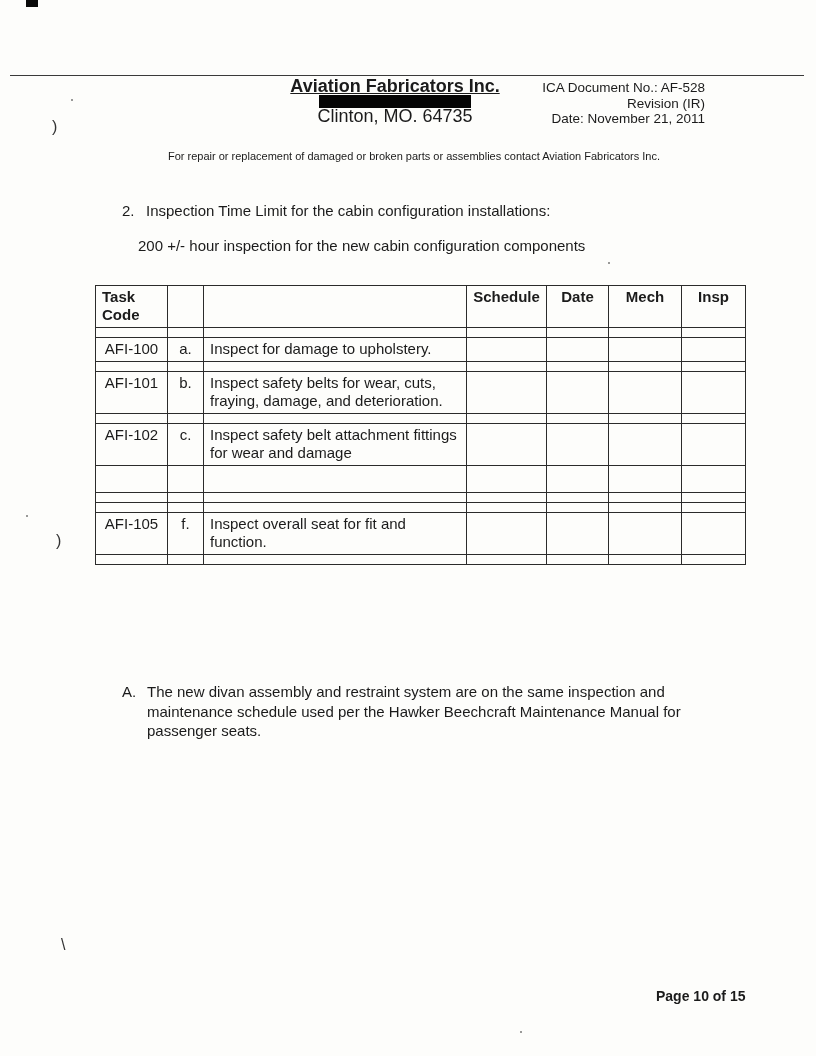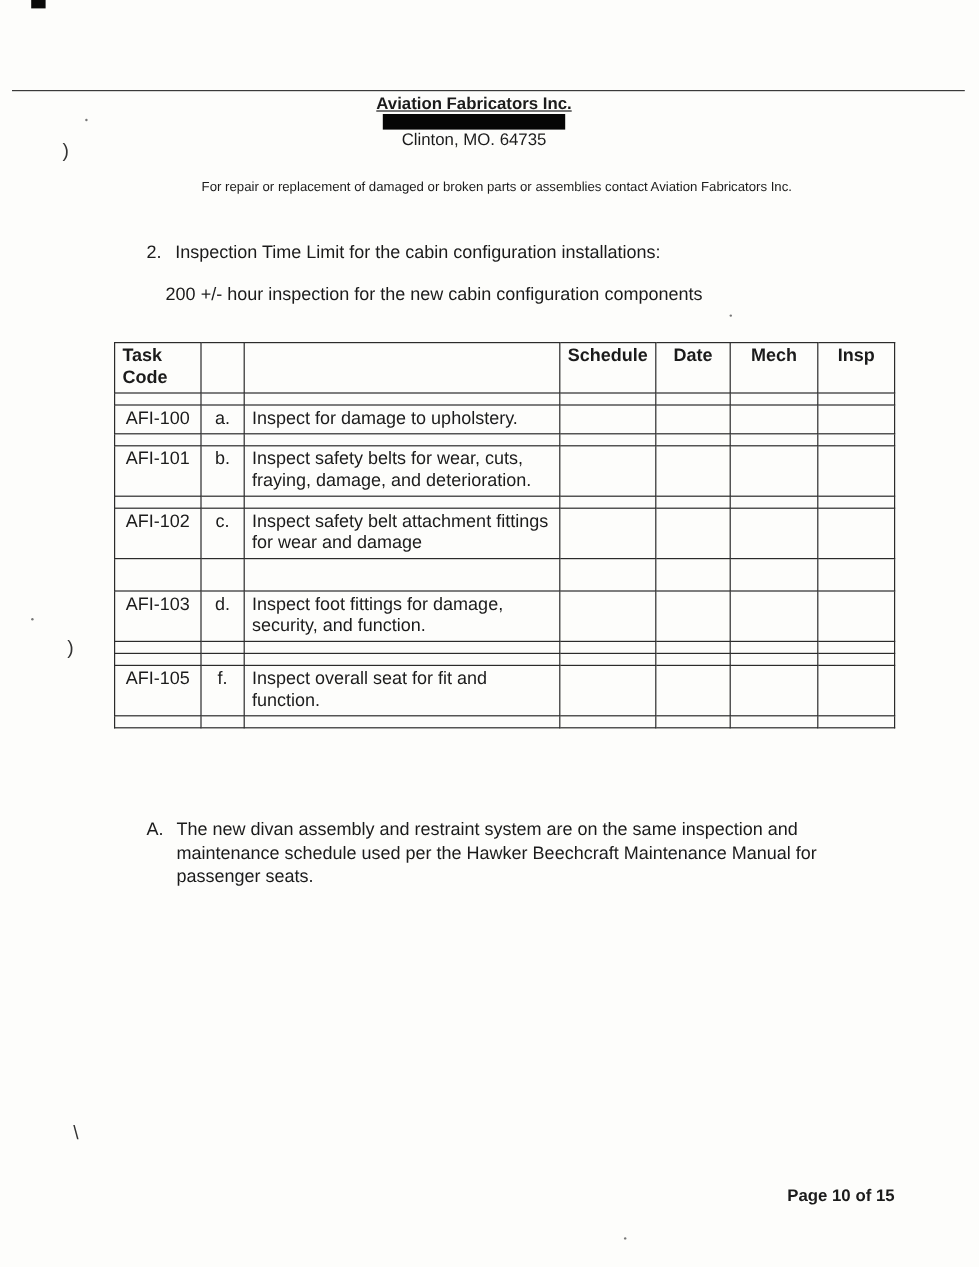--- a/index.html
+++ b/index.html
@@ -25,21 +25,21 @@
     top: 0; left: 26px;
     width: 12px; height: 7px;
     background: #0a0a0a;
   }
 
   
   .header-center {
     position: absolute;
     top: 79px; left: 290px; width: 210px;
     text-align: center;
-    font-size: 14px;
+    font-size: 18px;
     line-height: 15px;
   }
   .company { font-weight: bold; text-decoration: underline; }
   .redaction-bar {
     width: 152px; height: 13px;
     background: #050505;
     margin: 1px auto 1px auto;
   }
   .address { font-weight: normal; }
 
@@ -134,20 +134,25 @@
 
   <div class="corner-mark"></div>
   <div class="topline"></div>
 
   <div class="header-center">
     <div class="company">Aviation Fabricators Inc.</div>
     <div class="redaction-bar"></div>
     <div class="address">Clinton, MO. 64735</div>
   </div>
 
+  <div class="header-right">
+    <div>ICA Document No.: AF-528</div>
+    <div>Revision (IR)</div>
+    <div>Date: November 21, 2011</div>
+  </div>
 
   <div class="intro">For repair or replacement of damaged or broken parts or assemblies contact Aviation Fabricators Inc.</div>
 
   <div class="item2">
     <span class="num">2.</span>
     <span>Inspection Time Limit for the cabin configuration installations:</span>
   </div>
   <div class="item2-detail">200 +/- hour inspection for the new cabin configuration components</div>
 
   <table class="insp-table">
@@ -234,29 +239,20 @@
       <tr class="spacer-tall">
           <td></td>
           <td></td>
           <td></td>
           <td></td>
           <td></td>
           <td></td>
           <td></td>
         </tr>
 
-      <tr>
-        <td class="cell-code">AFI-103</td>
-        <td class="cell-letter">d.</td>
-        <td class="cell-desc">Inspect foot fittings for damage, security, and function.</td>
-        <td></td>
-        <td></td>
-        <td></td>
-        <td></td>
-      </tr>
 
       <tr class="spacer">
           <td></td>
           <td></td>
           <td></td>
           <td></td>
           <td></td>
           <td></td>
           <td></td>
         </tr>

